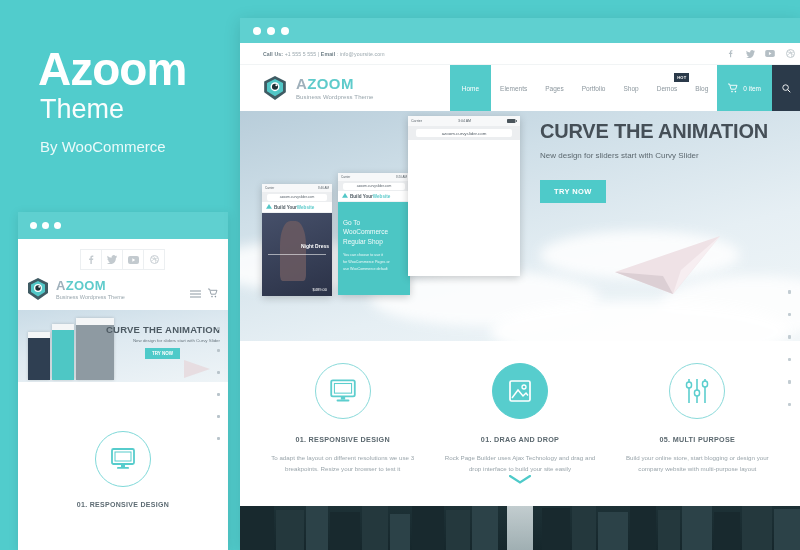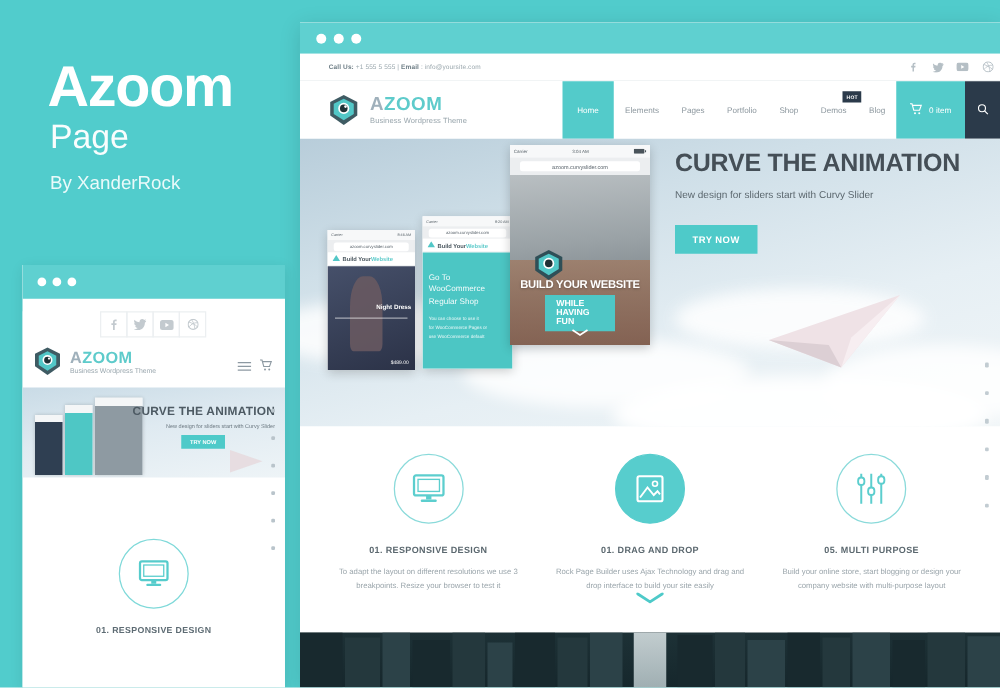--- a/index.html
+++ b/index.html
@@ -254,22 +254,22 @@
     position: absolute; left: 50%; top: 0; transform: translateX(-50%);
     width: 26px; height: 100%; background: linear-gradient(180deg,#dfe8ea,#b8c7ca);
     opacity: .85;
   }
 </style>
 </head>
 <body>
 
 <div class="promo">
   <div class="promo-title">Azoom</div>
-  <div class="promo-sub">Page</div>
-  <div class="promo-by">By XanderRock</div>
+  <div class="promo-sub">Theme</div>
+  <div class="promo-by">By WooCommerce</div>
 </div>
 
 <div class="mobile-card">
   <div class="mobile-titlebar">
     <span class="dot"></span>
     <span class="dot"></span>
     <span class="dot"></span>
   </div>
   <div class="mobile-body">
 
@@ -516,38 +516,20 @@
       <div class="ph-status" style="height:10px;font-size:3.6px">
         <span>Carrier</span>
         <span>3:04 AM</span>
         <span><svg width="10" height="4" viewBox="0 0 10 4">
               <rect width="8.5" height="4" rx="0.8" fill="#4a545b"></rect>
               <rect x="9" y="1.2" width="1" height="1.6" fill="#4a545b"></rect>
             </svg></span>
       </div>
       <div class="ph-url" style="height:14px">
         <span class="ph-urlbar" style="font-size:4.4px;position:relative">azoom.curvyslider.com</span>
-      </div>
-      <div style="position:relative;height:136px;background:linear-gradient(175deg,#b9bfc2 0%,#9aa2a6 40%,#7e868b 70%,#6f7378 100%);overflow:hidden">
-        <div style="position:absolute;left:0;right:0;top:50%;height:50%;background:linear-gradient(180deg,#a0785f,#8a5c46);opacity:.75"></div>
-        <div style="position:absolute;left:18px;top:58px;width:26px;height:28px;">
-          <svg width="26" height="28" viewBox="0 0 24 24">
-            <polygon points="12,1 22,6 22,16 12,23 2,16 2,6" fill="#2f4f57"></polygon>
-            <polygon points="12,3.6 19.4,7.3 19.4,15 12,19.6 4.6,15 4.6,7.3" fill="#52c7c7"></polygon>
-            <circle cx="12" cy="10.8" r="4.1" fill="#fff"></circle>
-            <circle cx="12" cy="10.8" r="2.8" fill="#1f3136"></circle>
-          </svg>
-        </div>
-        <div style="position:absolute;left:0;right:0;top:82px;text-align:center;font-size:9px;font-weight:bold;color:#fff;letter-spacing:-.2px;text-shadow:0 1px 2px rgba(0,0,0,.3)">BUILD YOUR WEBSITE</div>
-        <div style="position:absolute;left:50%;transform:translateX(-50%);top:96px;background:#4ec7c6;color:#fff;font-size:7px;padding:4px 9px;font-weight:bold">WHILE HAVING FUN</div>
-        <div style="position:absolute;left:50%;transform:translateX(-50%);top:116px">
-          <svg width="14" height="6" viewBox="0 0 14 6">
-              <path d="M1 1 L7 5 L13 1" fill="none" stroke="#fff" stroke-width="1.4"></path>
-            </svg>
-        </div>
       </div>
     </div>
 
     <div style="position:absolute;left:375px;top:125px">
       <svg width="115" height="62" viewBox="0 0 115 62">
         <polygon points="0,36 105,0 58,58" fill="#efe2e6"></polygon>
         <polygon points="0,36 58,58 48,40" fill="#dccfd4"></polygon>
         <polygon points="105,0 58,58 66,34" fill="#f7eef1"></polygon>
       </svg>
     </div>

